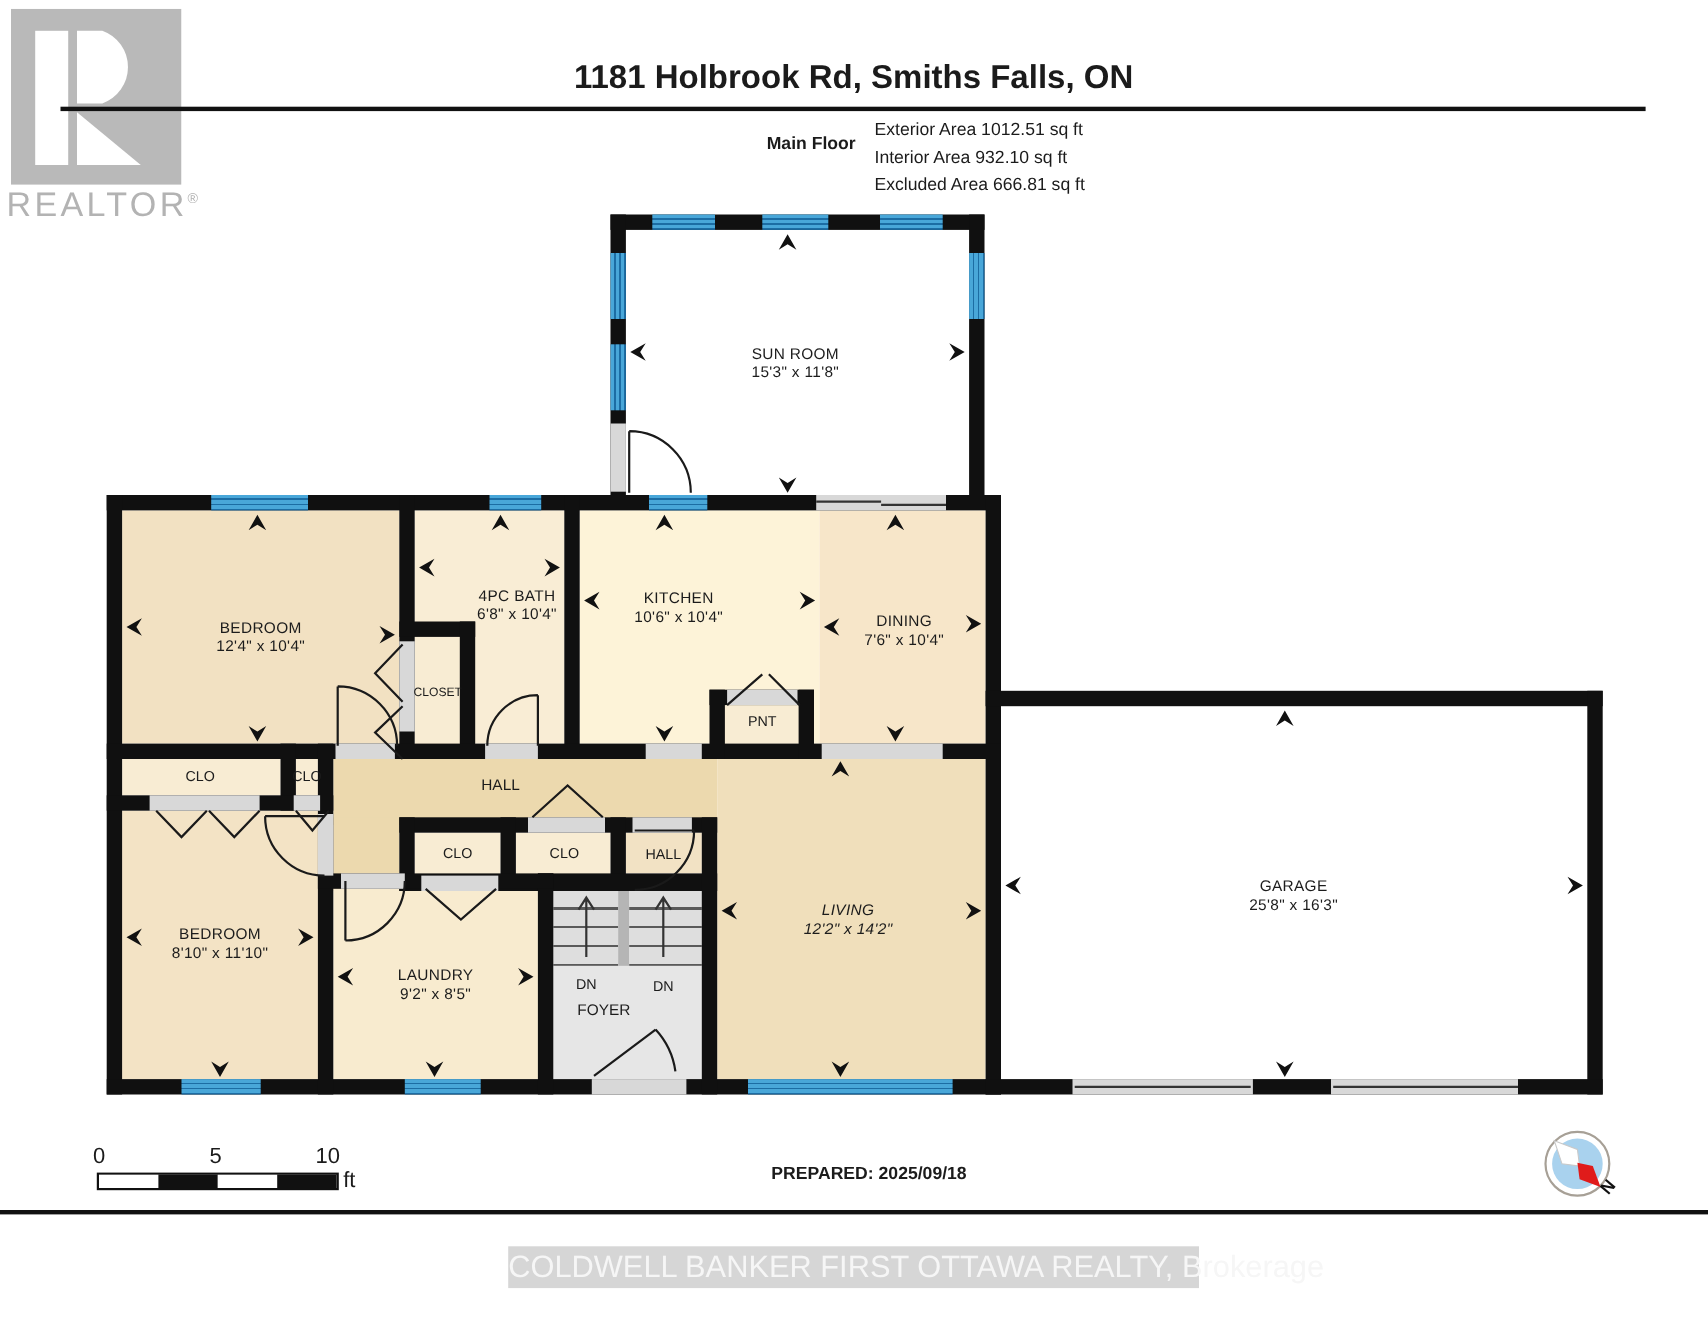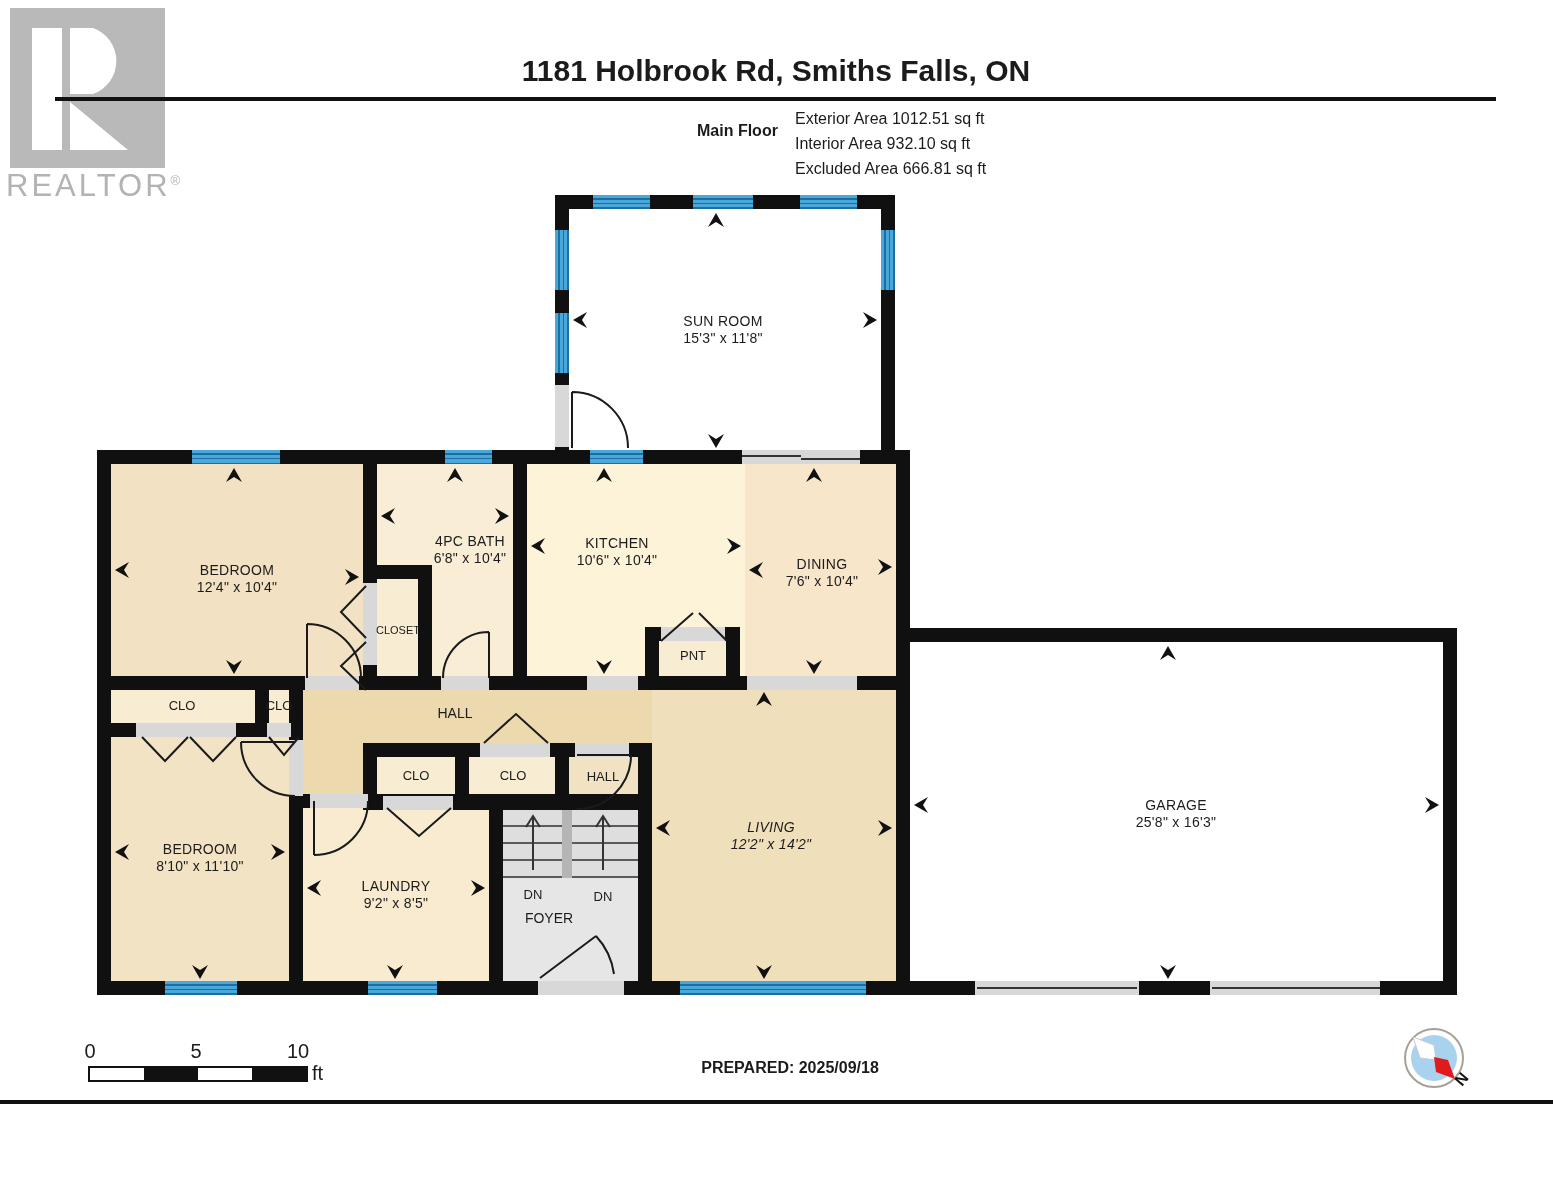--- a/index.html
+++ b/index.html
@@ -218,14 +218,15 @@
     <svg width="76" height="72" viewBox="0 0 76 72">
       <circle cx="36" cy="34" r="29" fill="#fff" stroke="#a7a096" stroke-width="2"></circle>
       <circle cx="36" cy="34" r="23" fill="#a9d2ee"></circle>
       <polygon points="15,13 36,21 38,36 22,34" fill="#fff" stroke="#c9c9c9" stroke-width="1"></polygon>
       <polygon points="57,55 38,48 36,33 50,36" fill="#e01b1b"></polygon>
       <text x="58" y="62" transform="rotate(-50 62 56)" font-size="16" font-weight="bold" fill="#111">N</text>
     </svg>
   </div>
 
   <div class="hline" style="left:0px;top:1100px;width:1553px;height:4px;"></div>
+  <div class="watermark">COLDWELL BANKER FIRST OTTAWA REALTY, Brokerage</div>
 
 </div>
 
 </body></html>

